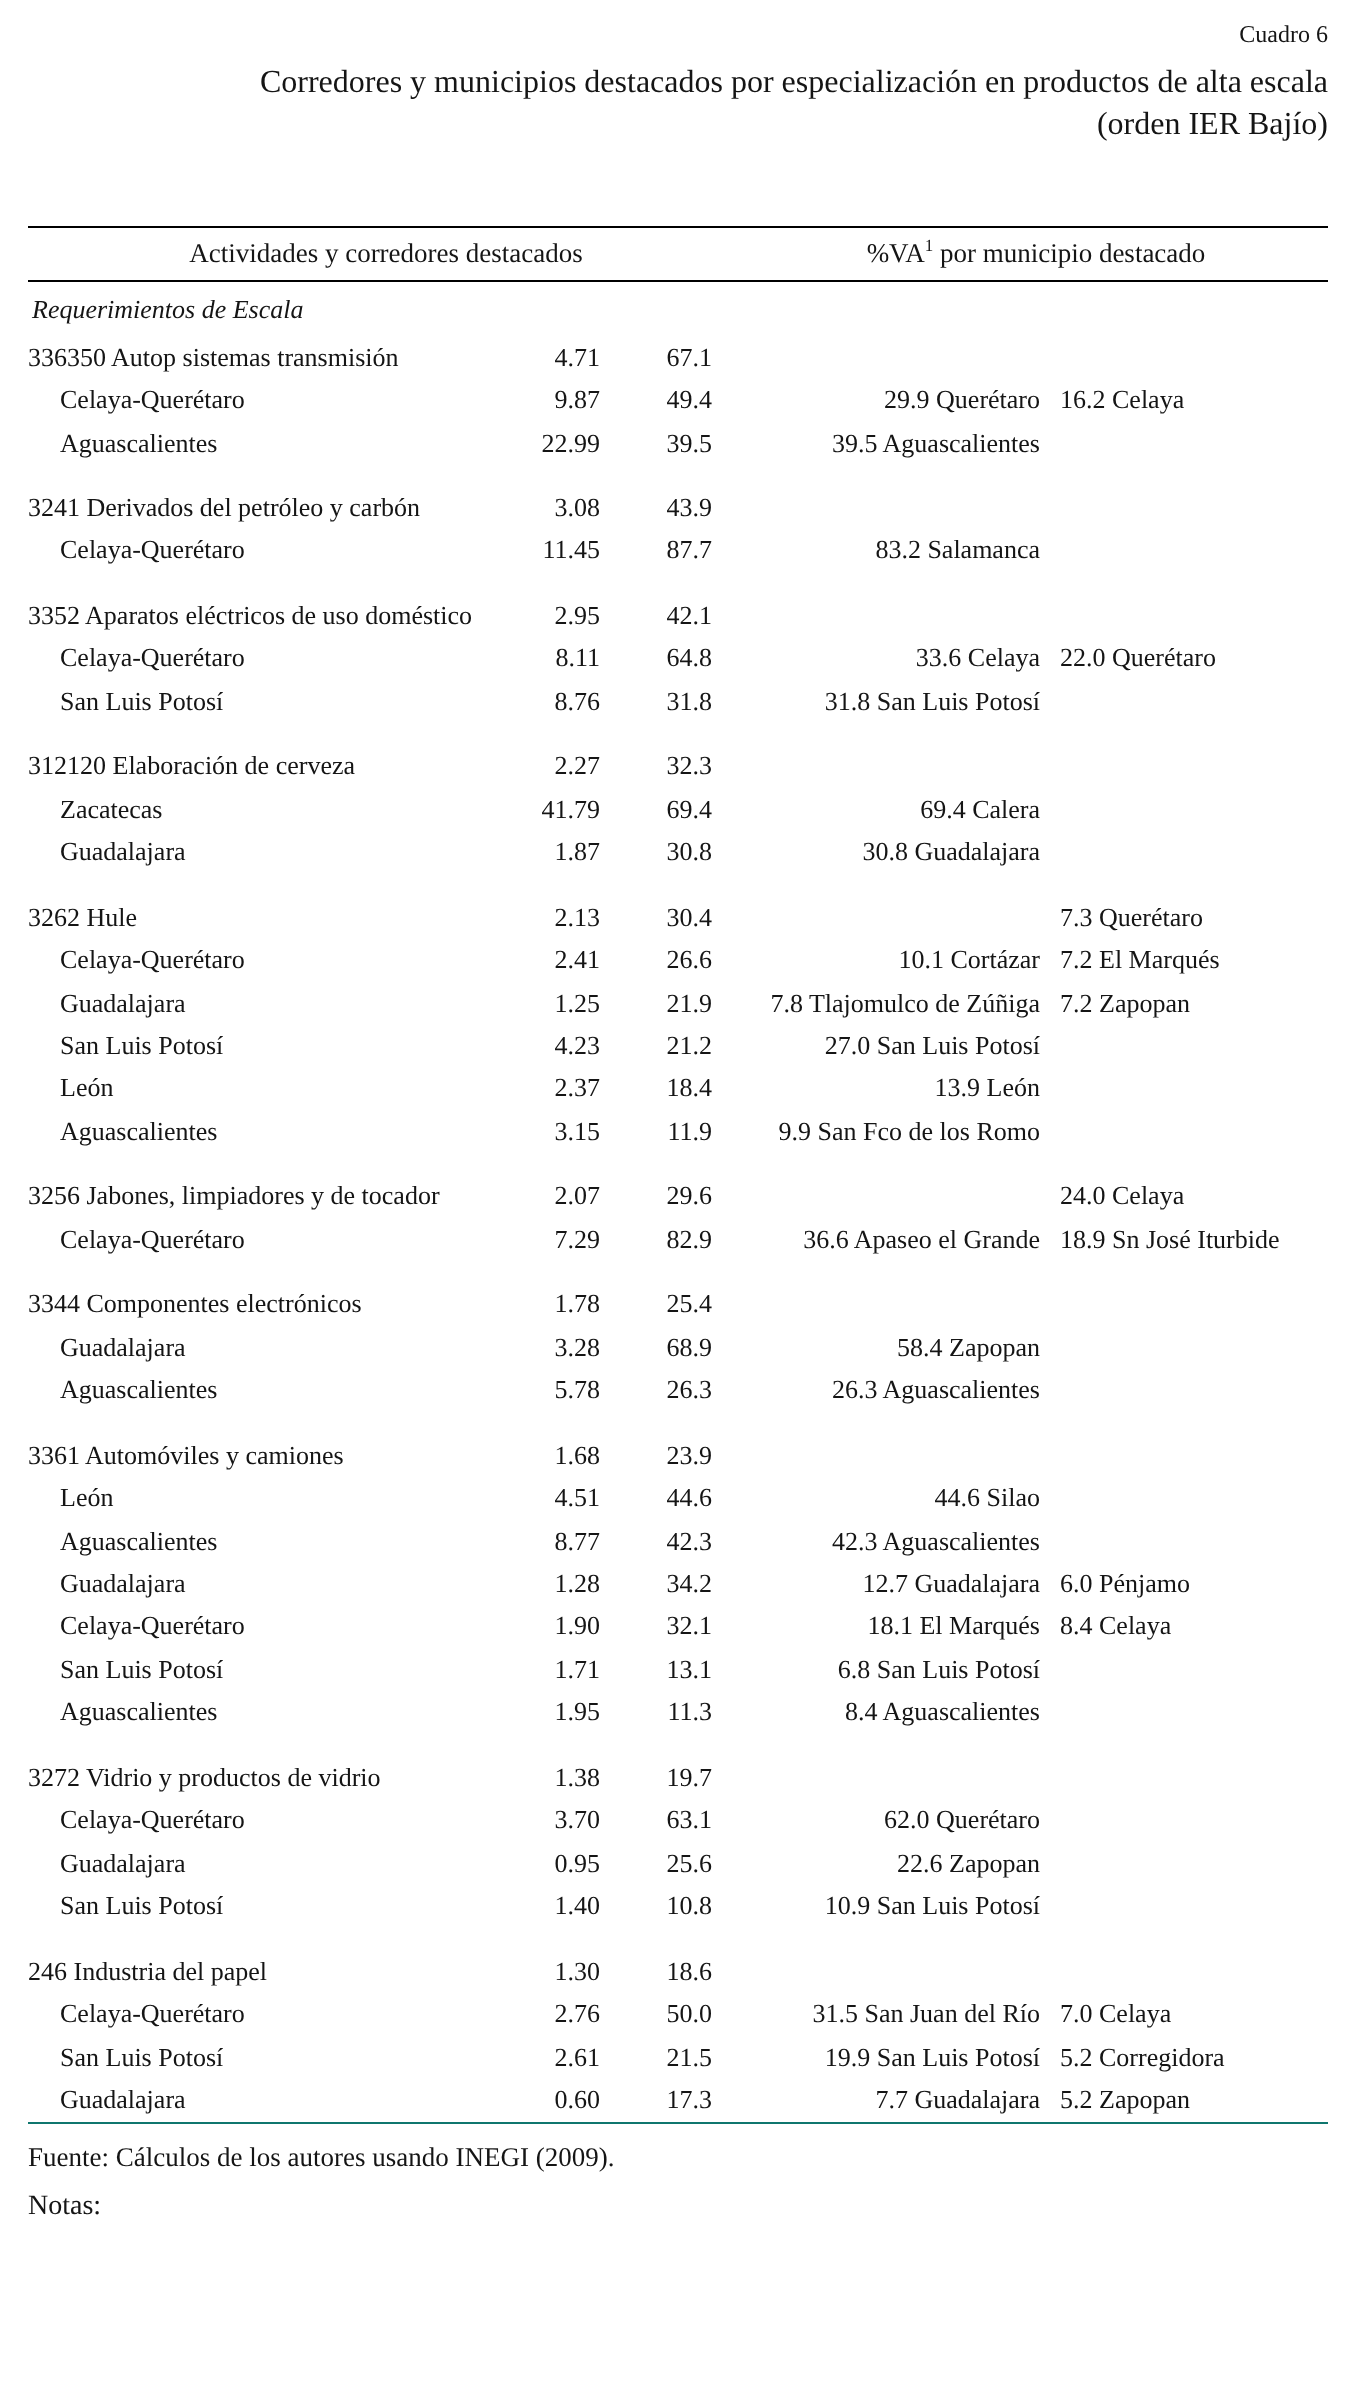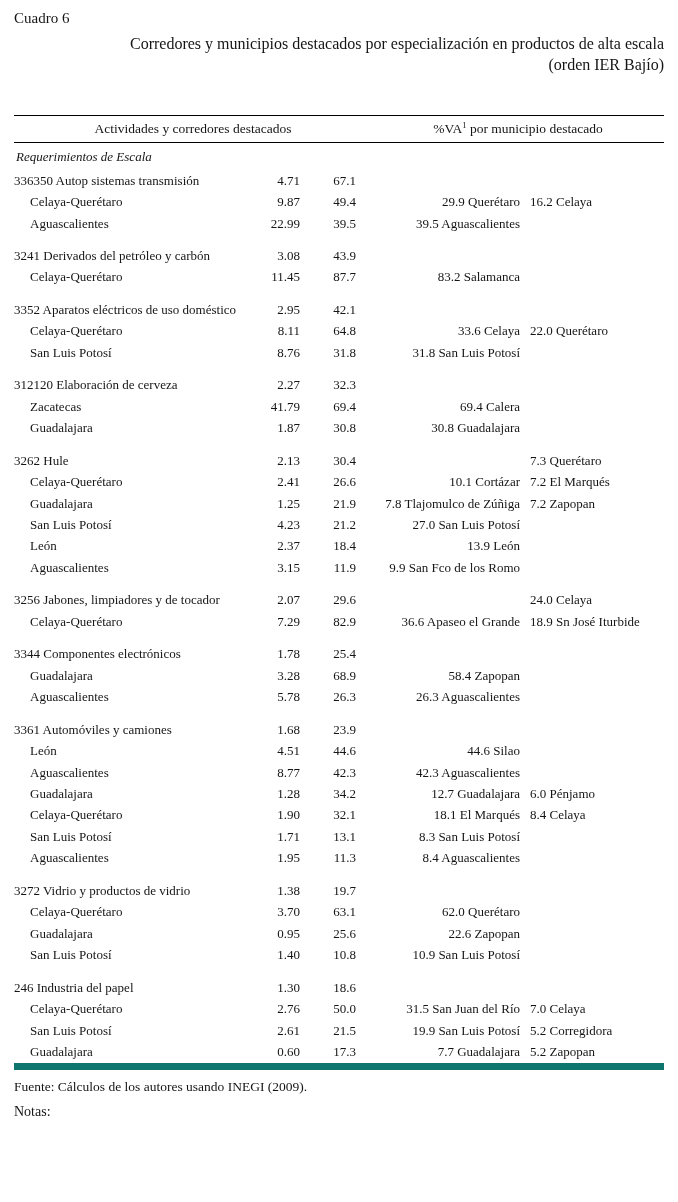--- a/index.html
+++ b/index.html
@@ -9,37 +9,37 @@
     color: #151515;
   }
   .page {
     width: 678px;
     min-height: 1202px;
     box-sizing: border-box;
     padding: 8px 14px 12px 14px;
     background: #ffffff;
   }
   .title {
-    text-align: left;
-    font-size: 15px;
+    text-align: right;
+    font-size: 12px;
     margin-top: 2px;
     margin-bottom: 6px;
   }
   .subtitle {
     text-align: right;
     font-size: 16px;
     line-height: 1.32;
     margin-bottom: 40px;
   }
 
   table.data {
     width: 650px;
     border-collapse: collapse;
     border-top: 1px solid #000;
-    border-bottom: 7px solid #0f766e;
+    border-bottom: 1px solid #0f766e;
     font-size: 13px;
   }
   col.c1 { width: 246px; }
   col.c2 { width: 52px; }
   col.c3 { width: 60px; }
   col.c4 { width: 150px; }
   col.c5 { width: 142px; }
 
   thead th {
     font-weight: normal;
@@ -300,21 +300,21 @@
           <td class="c-label">Celaya-Querétaro</td>
           <td class="c-ier">1.90</td>
           <td class="c-va">32.1</td>
           <td class="c-mun">18.1 El Marqués</td>
           <td class="c-otros">8.4 Celaya</td>
         </tr>
         <tr class="row-sub">
           <td class="c-label">San Luis Potosí</td>
           <td class="c-ier">1.71</td>
           <td class="c-va">13.1</td>
-          <td class="c-mun">8.3 San Luis Potosí</td>
+          <td class="c-mun">6.8 San Luis Potosí</td>
           <td class="c-otros"></td>
         </tr>
         <tr class="row-sub">
           <td class="c-label">Aguascalientes</td>
           <td class="c-ier">1.95</td>
           <td class="c-va">11.3</td>
           <td class="c-mun">8.4 Aguascalientes</td>
           <td class="c-otros"></td>
         </tr>
         <tr class="row-main group-start">

